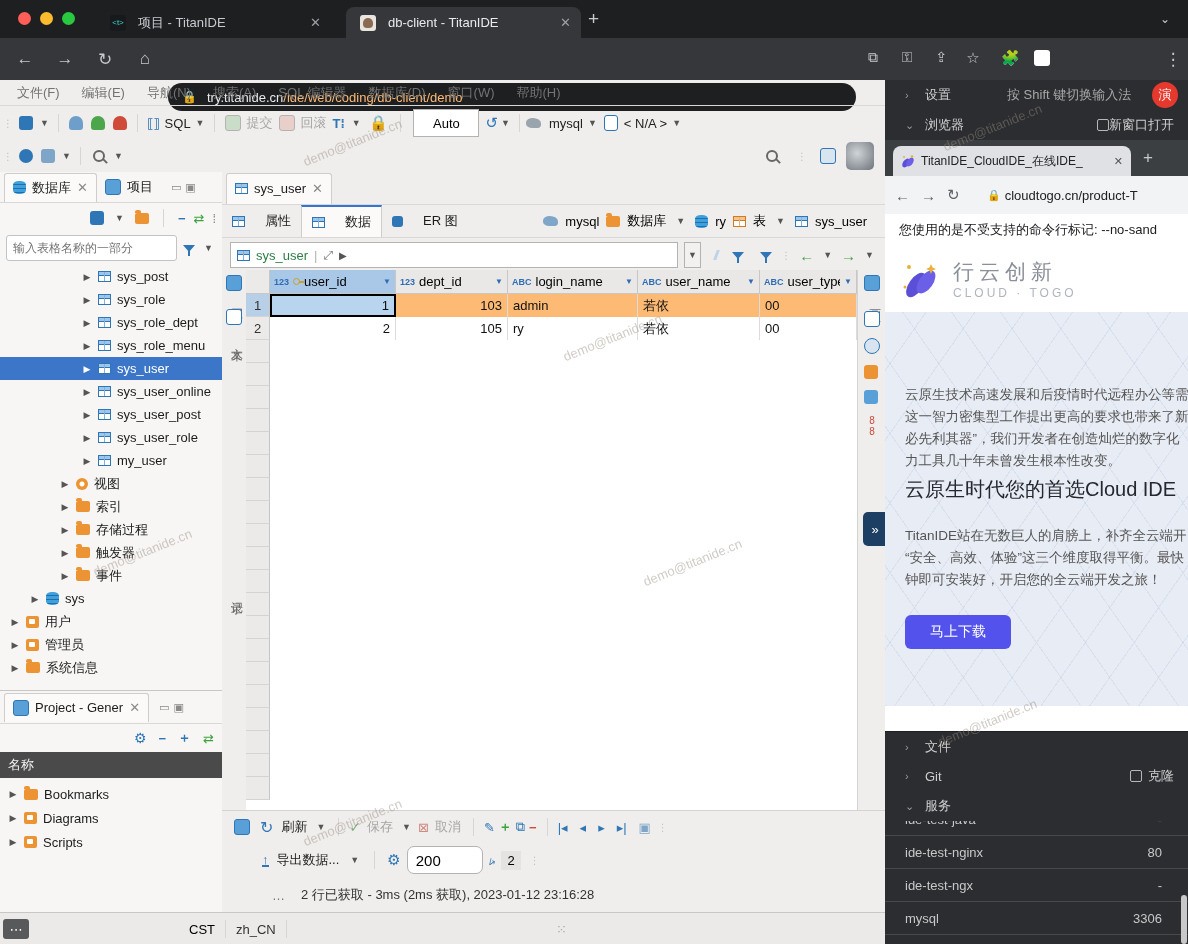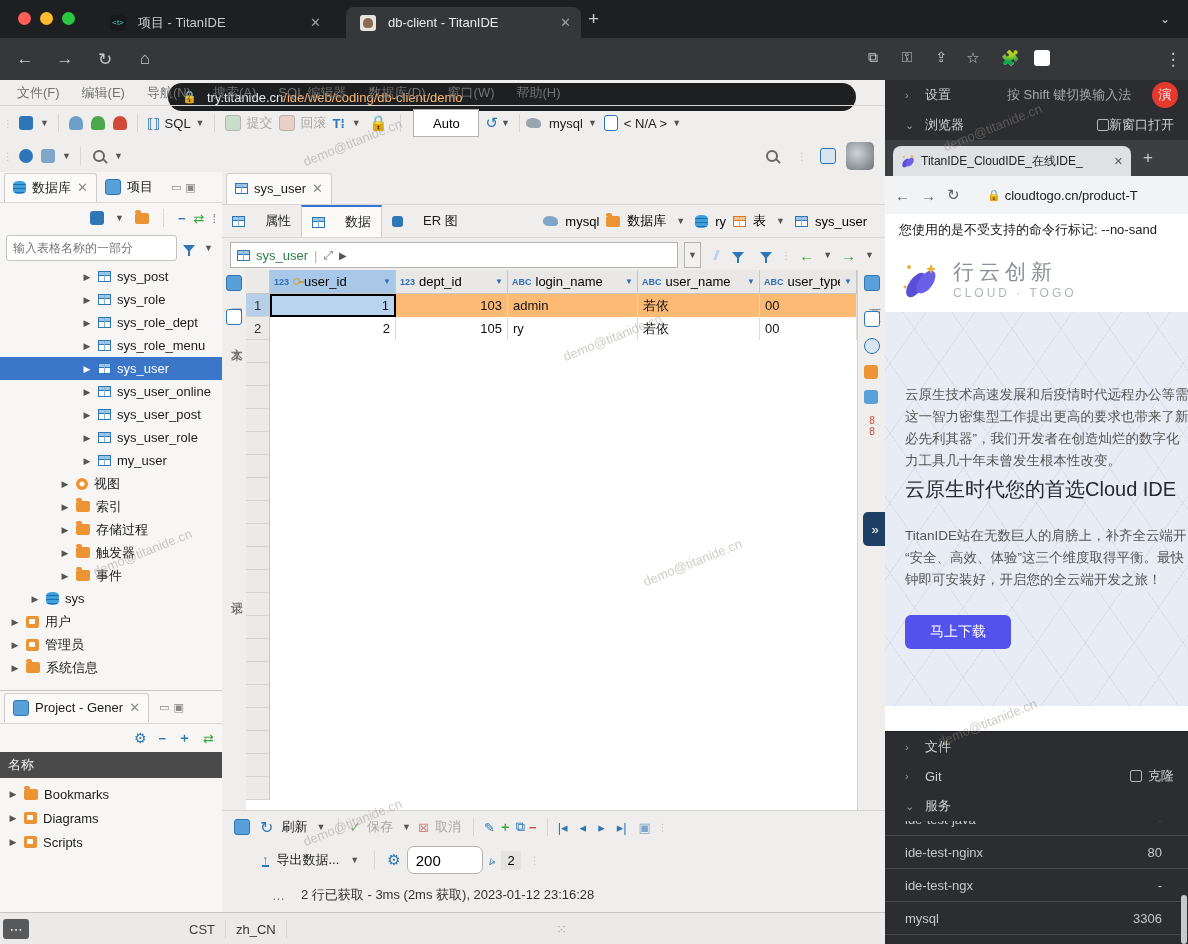--- a/index.html
+++ b/index.html
@@ -557,21 +557,21 @@
       <span style="color:#777;margin-right:16px;">…</span>
       <span>2 行已获取 - 3ms (2ms 获取), 2023-01-12 23:16:28</span>
 
     </div>
 
     <div class="abs" style="left:641px;top:340px;width:22px;height:34px;background:#1c3f63;border-radius:5px 0 0 5px;color:#fff;display:flex;align-items:center;justify-content:center;letter-spacing:-2px;">»</div>
   </div>
 
   <div class="abs row" style="left:0;top:912px;width:885px;height:32px;background:#eceae8;border-top:1px solid #c9c7c5;">
     <span style="display:inline-flex;align-items:center;justify-content:center;width:26px;height:20px;background:#58595b;border-radius:3px;color:#fff;margin-left:3px;">⋯</span>
-    <span style="margin-left:160px;color:#404040;">CST</span>
+    <span style="margin-left:160px;color:#000000;">CST</span>
     <span class="sep" style="margin:0 10px;"></span>
     <span style="color:#333;">zh_CN</span>
     <span class="sep" style="margin:0 10px;"></span>
     <span style="position:absolute;left:556px;color:#aaa;">⁙</span>
   </div>
 
   <div id="sidebar" class="abs">
 
     <div class="side-row" style="top:0;">
       <span class="chev">›</span>

